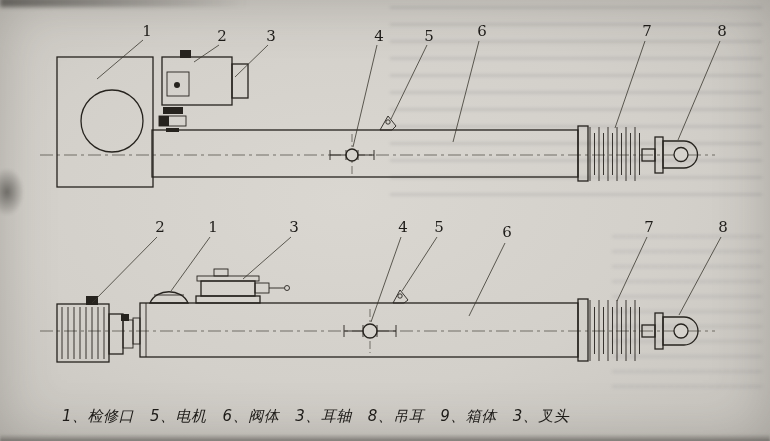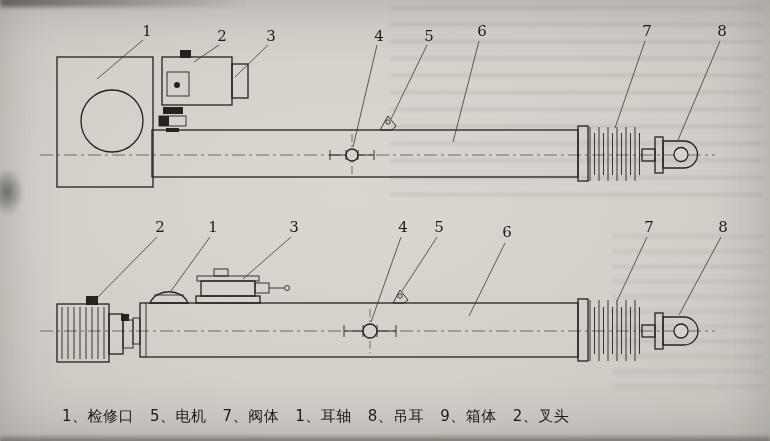--- a/index.html
+++ b/index.html
@@ -26,21 +26,21 @@
   .s1{stroke:#26231e;stroke-width:1.3;fill:none;}
   .s08{stroke:#26231e;stroke-width:.9;fill:none;}
   .fillink{fill:#26231e;stroke:none;}
   .holefill{fill:#d6d3cd;}
   .leader{stroke:#3a372f;stroke-width:.8;fill:none;}
   .cl{stroke:#45423a;stroke-width:.7;stroke-dasharray:13 4 3 4;fill:none;}
   .clv{stroke:#45423a;stroke-width:.7;stroke-dasharray:8 3 2 3;fill:none;}
   .callout{font:15px "DejaVu Serif","Liberation Serif",serif;fill:#1d1b18;text-anchor:middle;}
   .legend{
     position:absolute;left:62px;top:407px;width:690px;display:flex;gap:16px;
-    font-size:15px;color:#1d1b18;letter-spacing:.5px;white-space:nowrap;
+    font-size:15px;color:#1d1b18;letter-spacing:.5px;white-space:nowrap;font-style:italic;
   }
 </style>
 </head>
 <body>
 
 <div class="page">
 
   <div class="ghost" id="ghost-top"></div>
   <div class="ghost" id="ghost-right"></div>
   <div class="ghost" id="smudge-left"></div>
@@ -196,20 +196,20 @@
       <text class="callout" x="439" y="232">5</text>
       <text class="callout" x="507" y="237">6</text>
       <text class="callout" x="649" y="232">7</text>
       <text class="callout" x="723" y="232">8</text>
     </g>
   </svg>
 
   <div class="legend">
     <span>1、检修口</span>
     <span>5、电机</span>
-    <span>7、阀体</span>
-    <span>1、耳轴</span>
+    <span>6、阀体</span>
+    <span>3、耳轴</span>
     <span>8、吊耳</span>
     <span>9、箱体</span>
-    <span>2、叉头</span>
+    <span>3、叉头</span>
   </div>
 
 </div>
 
 </body></html>

